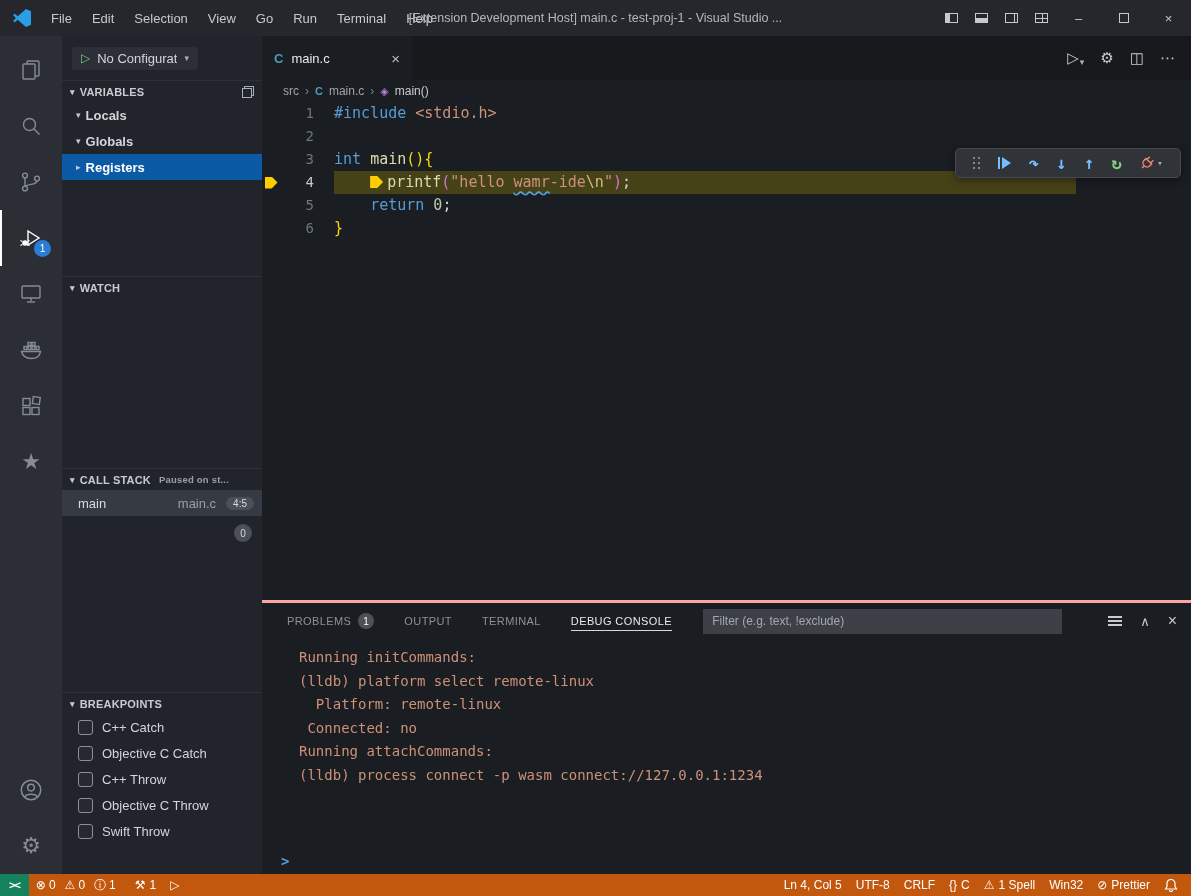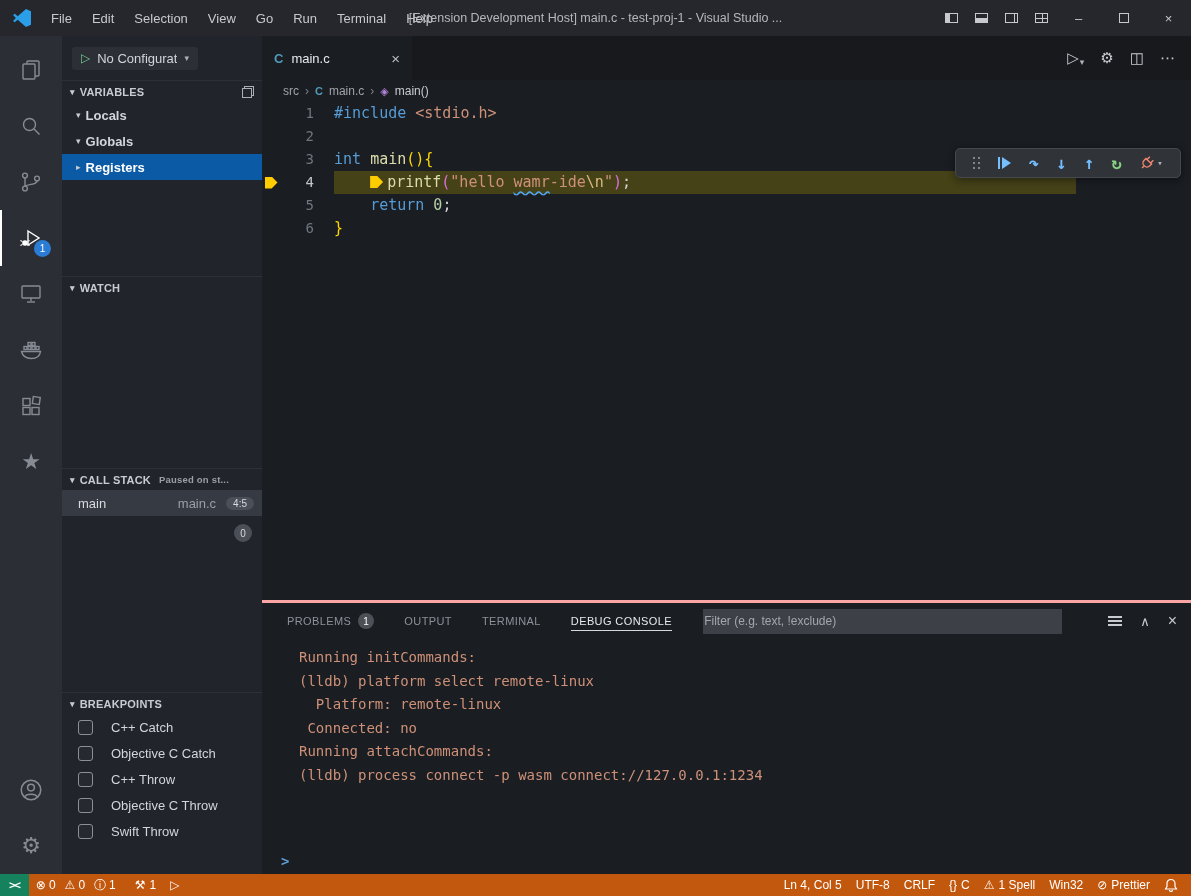--- a/index.html
+++ b/index.html
@@ -52,21 +52,21 @@
   .copy-icon::after { content:""; position:absolute; left:0; bottom:0; width:8px; height:8px; border:1px solid #aab0b7; background:#21242a; }
   .sec-variables { height:196px; } .sec-watch { height:192px; } .sec-callstack { height:224px; } .sec-breakpoints { flex:1; }
   .var-row { height:26px; display:flex; align-items:center; padding-left:14px; color:#d2d5da; font-weight:bold; }
   .var-row .twisty { font-weight:normal; }
   .var-row.selected { background:var(--c-selection,#0b5aa5); color:#ffffff; }
   .cs-row { height:26px; background:#353a43; display:flex; align-items:center; padding:0 8px 0 16px; }
   .cs-name { color:#d8dade; }
   .cs-file { margin-left:auto; margin-right:10px; color:#9aa0a8; }
   .cs-pos { background:#4b5058; border-radius:9px; padding:1px 7px; font-size:10px; color:#d8dade; }
   .cs-badge0 { width:18px; height:18px; border-radius:50%; background:#4b5058; color:#d8dade; font-size:10px; display:flex; align-items:center; justify-content:center; margin:8px 10px 0 auto; }
-  .bp-row { height:26px; display:flex; align-items:center; gap:18px; padding-left:16px; color:#d2d5da; }
+  .bp-row { height:26px; display:flex; align-items:center; gap:9px; padding-left:16px; color:#d2d5da; }
   .checkbox { width:15px; height:15px; border:1px solid #8b9098; border-radius:3px; background:#262930; flex:0 0 15px; }
 
   
   .editor-region { flex:1; min-width:0; display:flex; flex-direction:column; position:relative; background:#1a1d22; }
   .tabbar { flex:0 0 44px; background:#17191d; display:flex; align-items:stretch; }
   .tab { width:150px; background:#1a1d22; display:flex; align-items:center; gap:8px; padding:0 12px; font-size:13px; color:#e8eaec; }
   .tab-c-icon { color:#519aba; font-weight:bold; font-size:13px; }
   .tab-close { margin-left:auto; color:#b9bcc1; font-size:15px; }
   .editor-actions { margin-left:auto; display:flex; align-items:center; gap:16px; padding-right:16px; color:#c8cbd0; font-size:15px; }
   .ea-run { display:flex; align-items:flex-end; gap:1px; }
@@ -103,21 +103,21 @@
   .dbg-stop { display:flex; align-items:center; gap:2px; }
 
   
   .panel { flex:0 0 274px; border-top:3px solid #fca5a5; display:flex; flex-direction:column; min-height:0; }
   .panel-header { flex:0 0 36px; display:flex; align-items:center; padding:0 14px 0 25px; gap:30px; }
   .panel-tab { height:100%; display:flex; align-items:center; gap:7px; font-size:11px; letter-spacing:.4px; color:#8d9199; }
   .panel-tab .pt-label { padding:3px 0; }
   .panel-tab.active { color:#e8eaec; }
   .panel-tab.active .pt-label { border-bottom:1px solid #d7d9dc; }
   .p-badge { width:16px; height:16px; border-radius:50%; background:#4d5057; color:#fff; font-size:10px; display:flex; align-items:center; justify-content:center; }
-  .panel-filter { margin-left:auto; width:359px; height:25px; background:#3d4147; border:none; outline:none; color:#cccccc; font-size:12px; padding:0 1px; font-family:"Liberation Sans",sans-serif; }
+  .panel-filter { margin-left:auto; width:359px; height:25px; background:#3d4147; border:none; outline:none; color:#cccccc; font-size:12px; padding:0 9px; font-family:"Liberation Sans",sans-serif; }
   .panel-filter::placeholder { color:#a2a7ae; }
   .panel-icons { display:flex; align-items:center; gap:18px; margin-left:16px; color:#c8cbd0; }
   .hlines { width:14px; height:2px; background:#c8cbd0; box-shadow:0 -4px 0 #c8cbd0, 0 4px 0 #c8cbd0; }
   .pi-glyph { font-size:13px; line-height:1; }
   .pi-close { font-size:16px; }
   .panel-content { flex:1; padding:7px 0 0 37px; font-family:"DejaVu Sans Mono",monospace; font-size:14px; color:#ce9178; overflow:hidden; }
   .console-line { line-height:23.5px; white-space:pre; }
   .panel-prompt { flex:0 0 26px; display:flex; align-items:center; padding-left:19px; color:#5f9fd6; font-family:"DejaVu Sans Mono",monospace; font-size:14px; font-weight:bold; }
 
   

